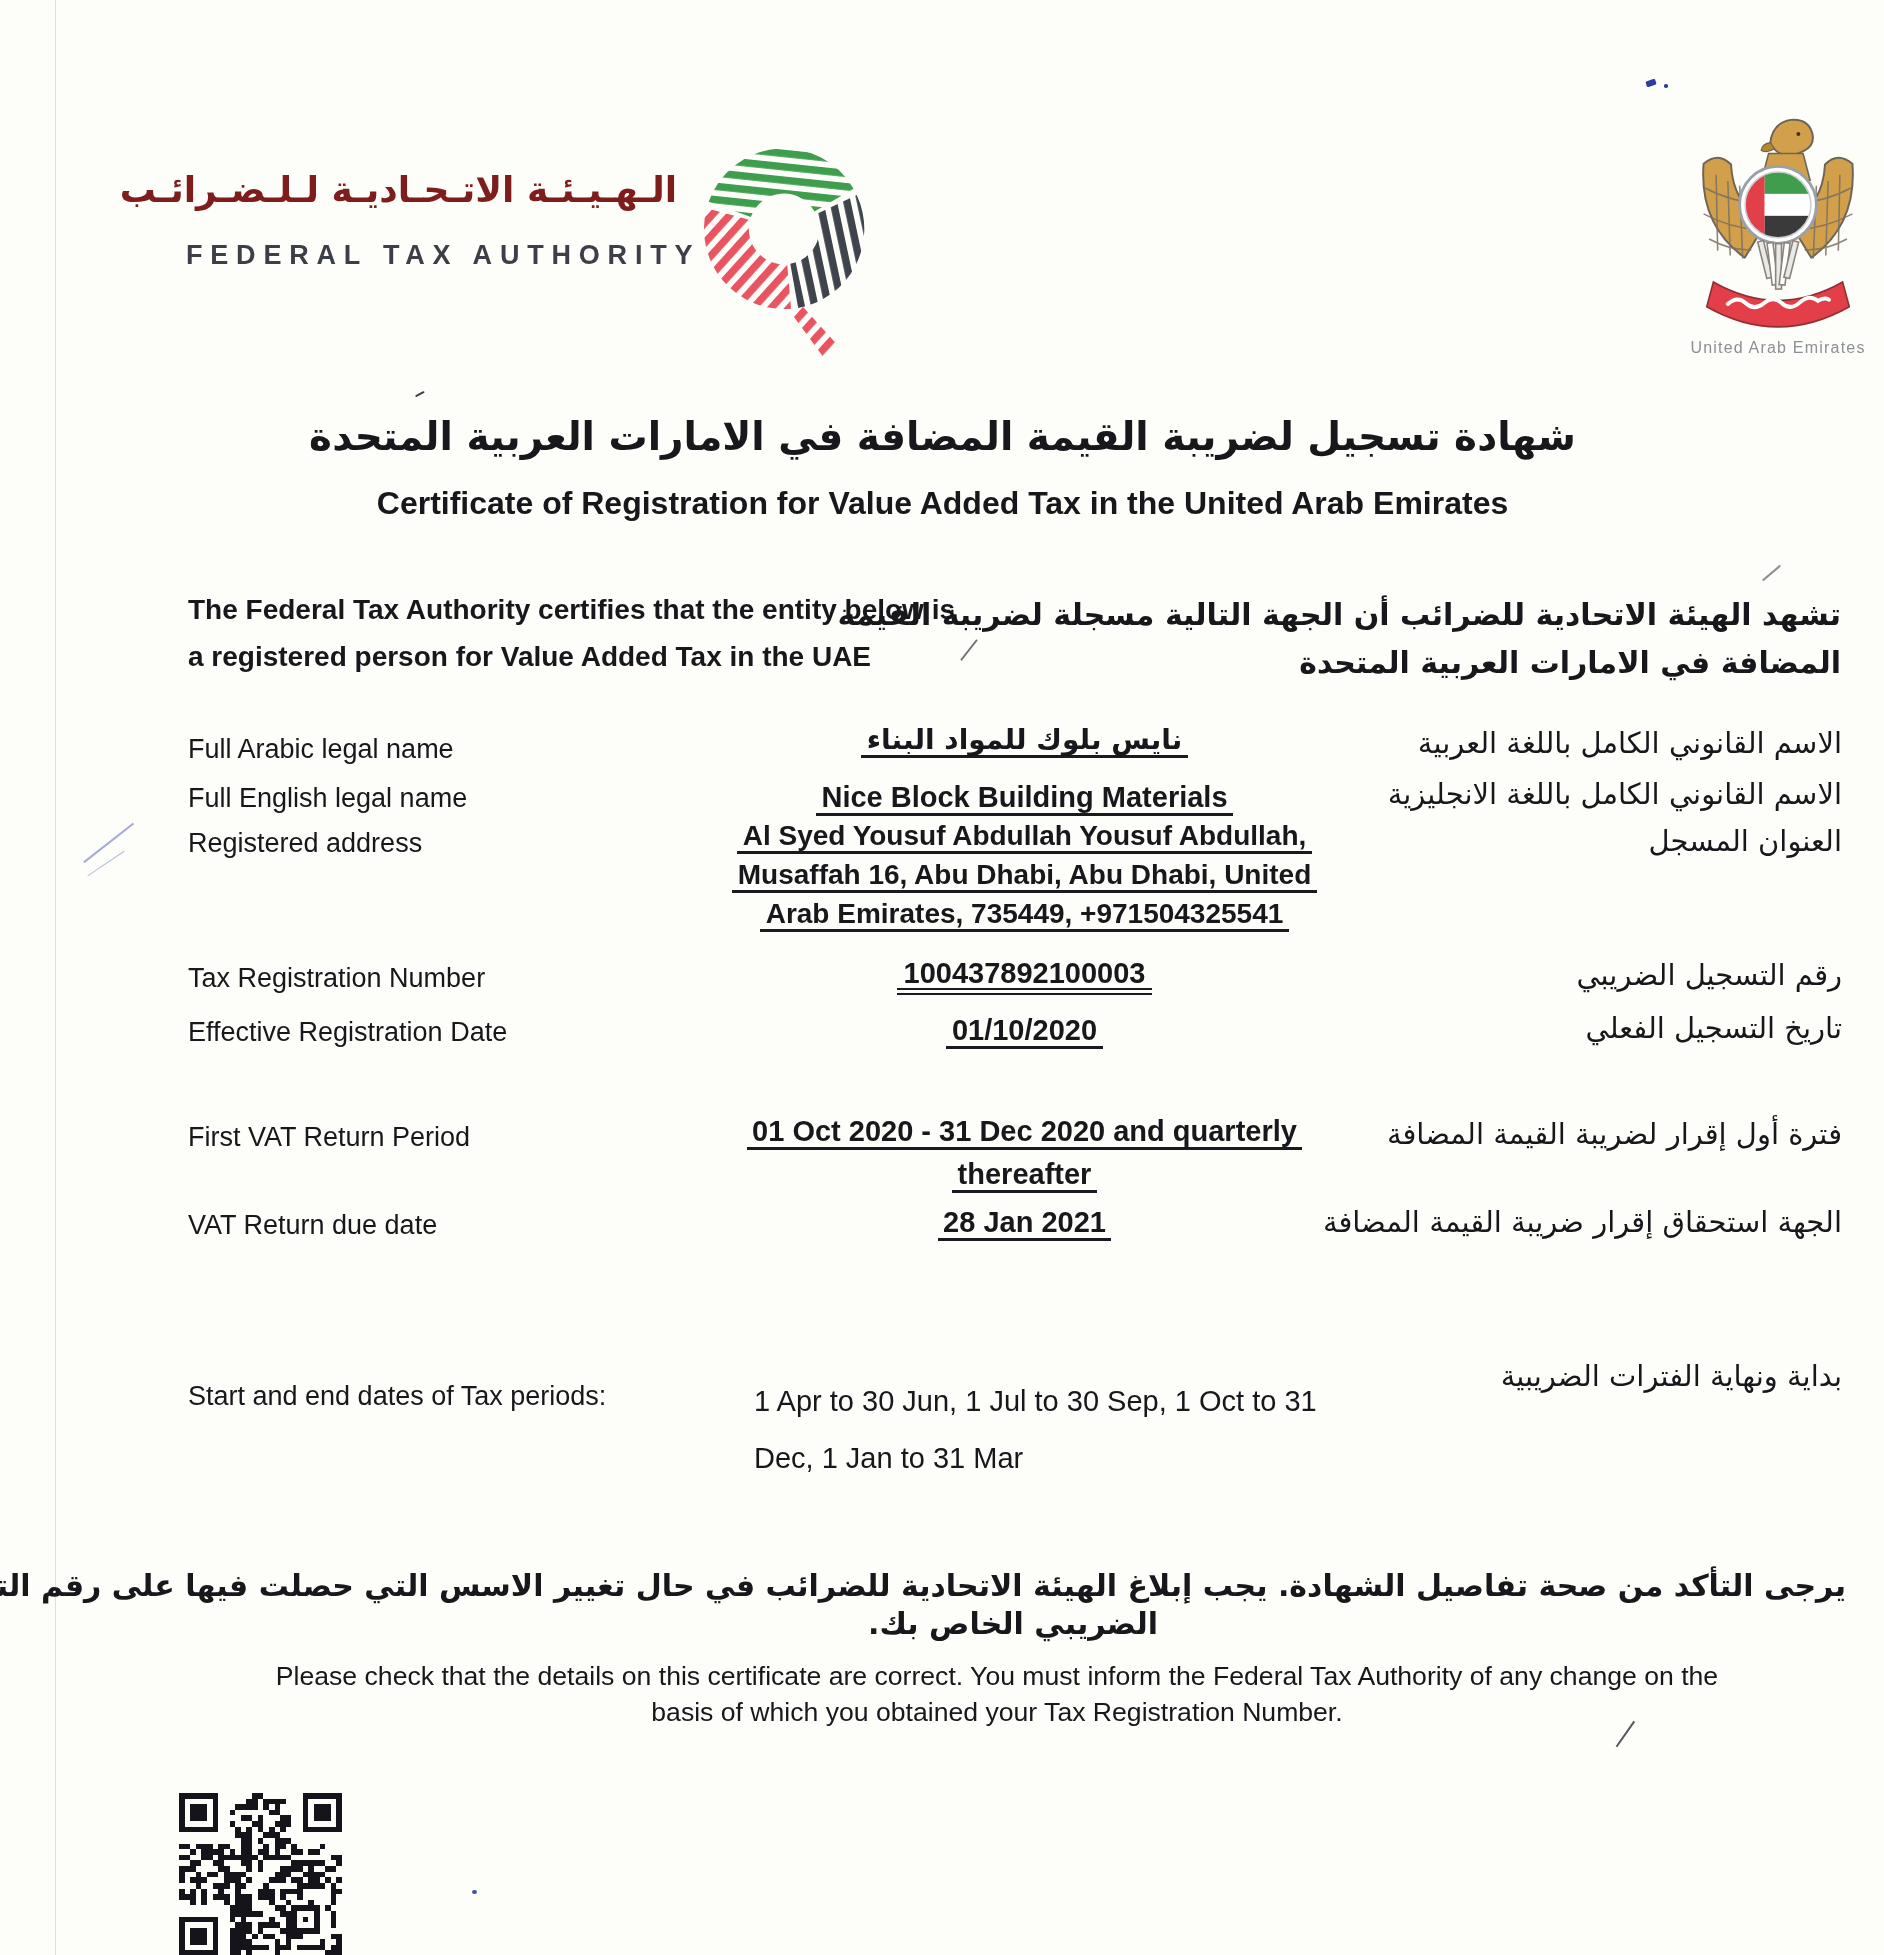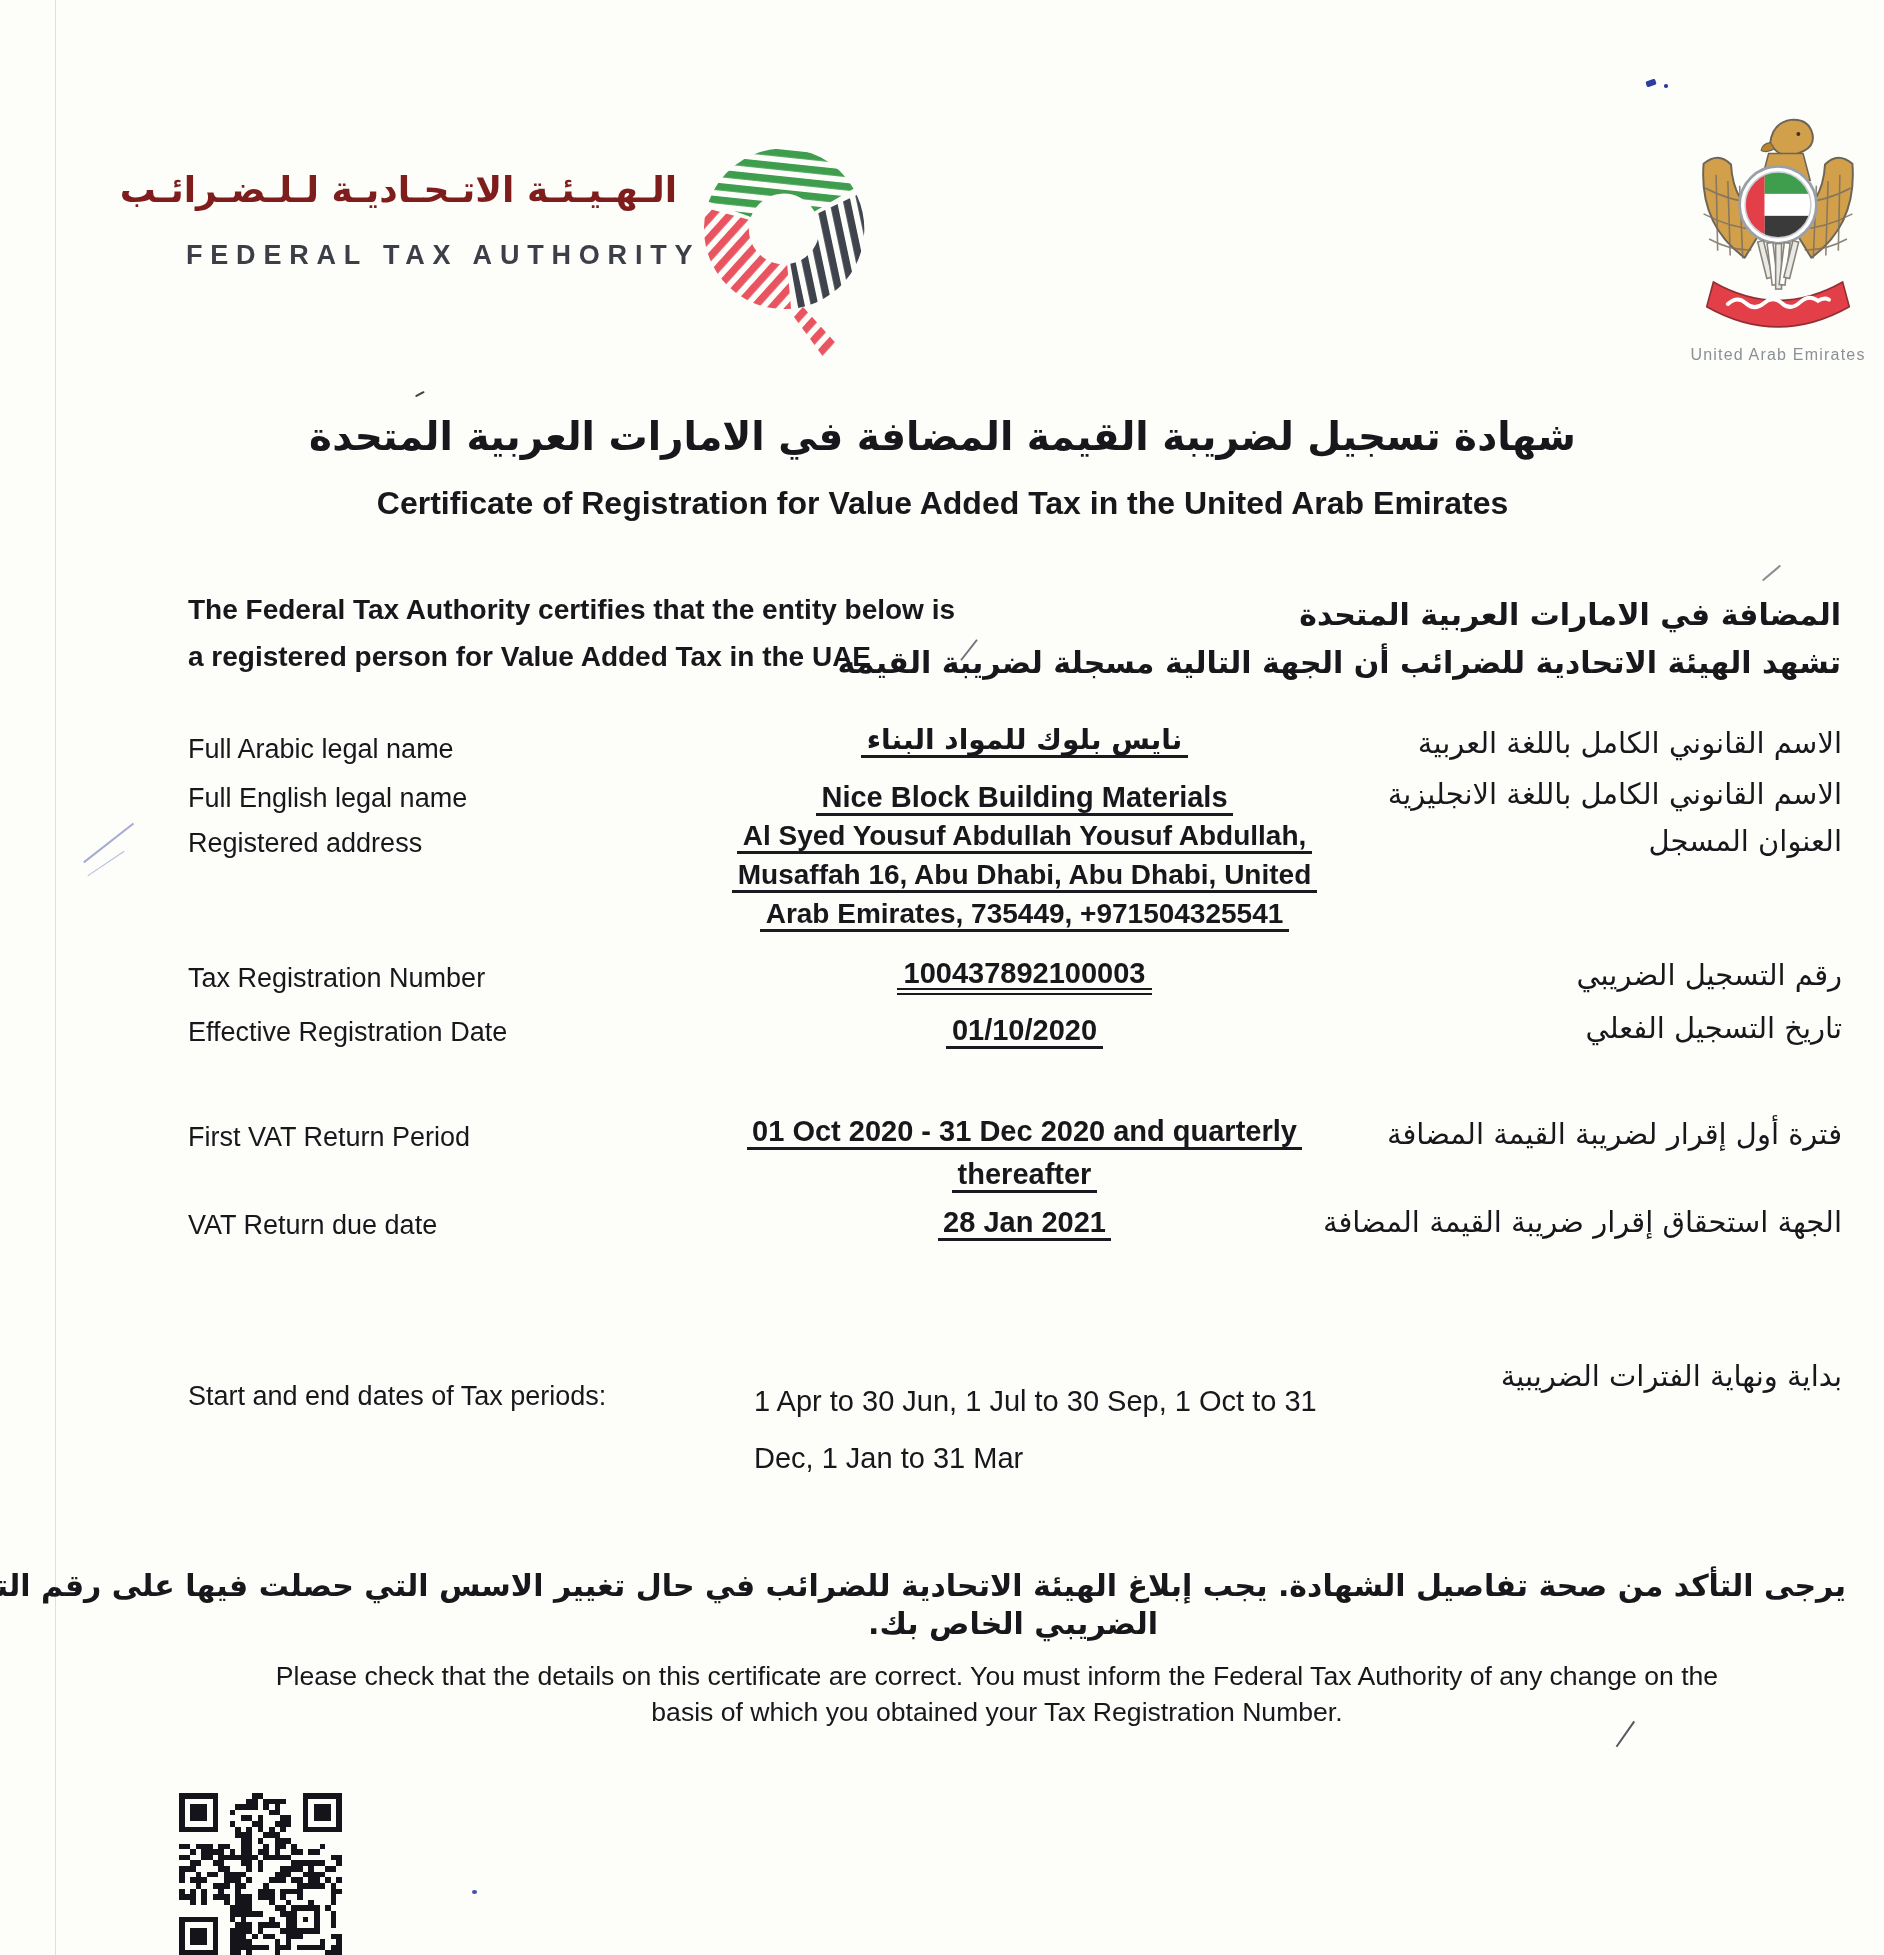--- a/index.html
+++ b/index.html
@@ -7,21 +7,21 @@
         font-family:"Liberation Sans","DejaVu Sans",sans-serif;color:#17171c;}
   .abs{position:absolute;}
   .ar{direction:rtl;unicode-bidi:isolate;font-family:"DejaVu Sans","Liberation Sans",sans-serif;}
   .nw{white-space:nowrap;}
 
   
   .fta-ar{left:184px;top:169px;width:493px;text-align:right;font-size:36px;font-weight:600;color:#7f1d1d;letter-spacing:0.4px;}
   .fta-en{left:186px;top:240px;font-size:27px;font-weight:700;letter-spacing:7.8px;color:#3c3f47;}
   .fta-logo{left:702px;top:141px;width:168px;height:219px;}
   .uae-emblem{left:1690px;top:105px;width:176px;height:235px;}
-  .uae-cap{left:1682px;top:346px;width:192px;text-align:center;font-size:16px;color:#8b9097;letter-spacing:1.2px;}
+  .uae-cap{left:1682px;top:339px;width:192px;text-align:center;font-size:16px;color:#8b9097;letter-spacing:1.2px;}
 
   
   .title-ar{left:0;top:414px;width:100%;text-align:center;font-size:39px;font-weight:700;}
   .title-en{left:0;top:485px;width:100%;text-align:center;font-size:32px;font-weight:700;}
 
   
   .intro-en{left:188px;top:586px;font-size:28px;font-weight:700;line-height:47px;}
   .intro-ar{right:44px;top:591px;text-align:right;font-size:30px;font-weight:700;line-height:48px;}
 
   
@@ -153,22 +153,22 @@
   <div class="abs uae-cap nw">United Arab Emirates</div>
 
   <div class="abs title-ar ar nw">شهادة تسجيل لضريبة القيمة المضافة في الامارات العربية المتحدة</div>
   <div class="abs title-en nw">Certificate of Registration for Value Added Tax in the United Arab Emirates</div>
 
   <div class="abs intro-en">
     <div class="nw">The Federal Tax Authority certifies that the entity below is</div>
     <div class="nw">a registered person for Value Added Tax in the UAE</div>
   </div>
   <div class="abs intro-ar ar">
+    <div class="nw">تشهد الهيئة الاتحادية للضرائب أن الجهة التالية مسجلة لضريبة القيمة</div>
     <div class="nw">المضافة في الامارات العربية المتحدة</div>
-    <div class="nw">تشهد الهيئة الاتحادية للضرائب أن الجهة التالية مسجلة لضريبة القيمة</div>
   </div>
 
   <div class="abs lab y-r0l nw">Full Arabic legal name</div>
   <div class="abs val y-r0v ar"><span class="u">نايس بلوك للمواد البناء</span></div>
   <div class="abs rlab y-r0r ar nw">الاسم القانوني الكامل باللغة العربية</div>
 
   <div class="abs lab y-r1l nw">Full English legal name</div>
   <div class="abs val y-r1v"><span class="u">Nice Block Building Materials</span></div>
   <div class="abs rlab y-r1r ar nw">الاسم القانوني الكامل باللغة الانجليزية</div>
 

